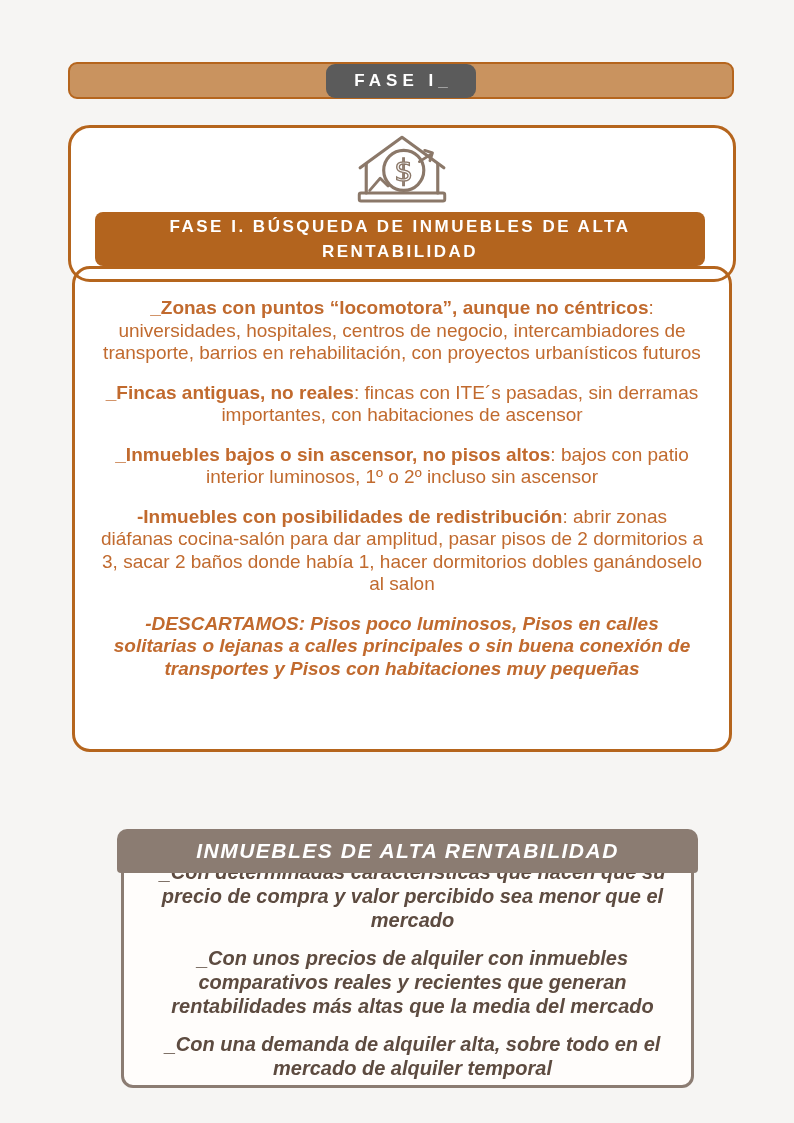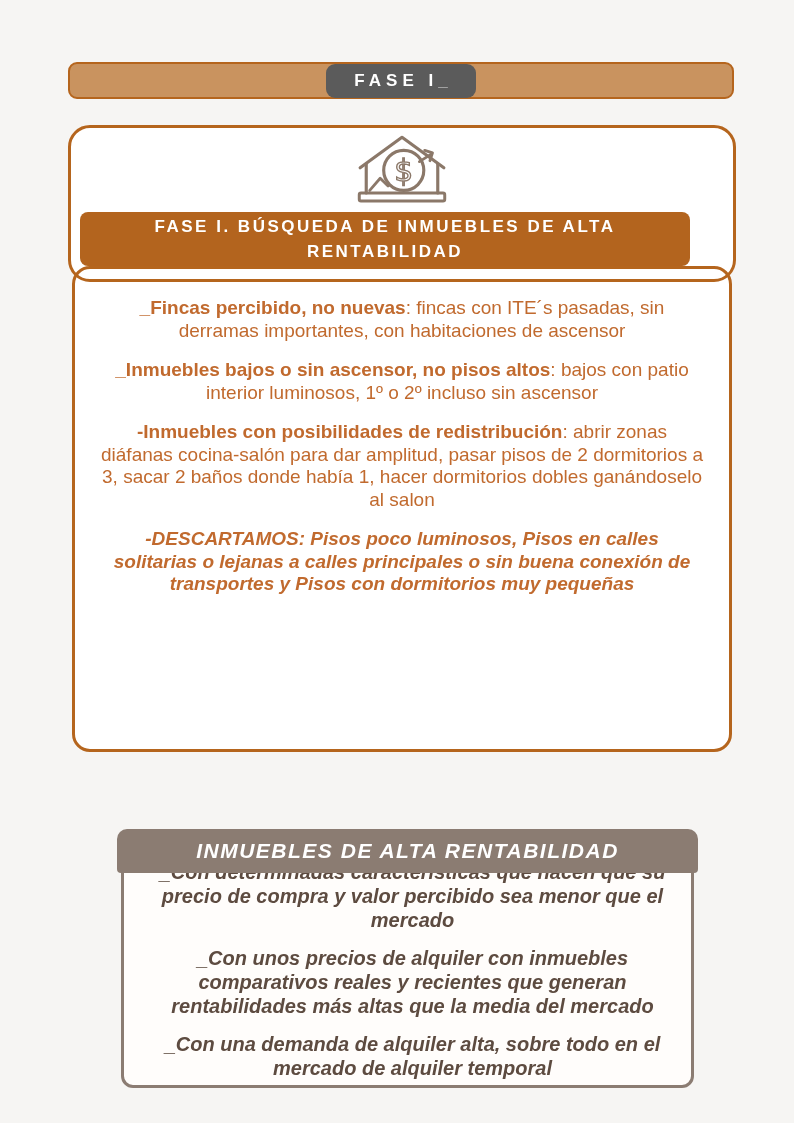--- a/index.html
+++ b/index.html
@@ -60,21 +60,21 @@
     z-index:3;
     pointer-events:none;
   }
   .icon-wrap{
     position:absolute;
     left:0; top:7px; width:668px;
     display:flex; justify-content:center;
   }
   .title-bar{
     position:absolute;
-    left:12px; top:87px;
+    left:27px; top:87px;
     width:610px; height:54px;
     background:#b3641e;
     border-radius:8px;
     display:flex; align-items:center; justify-content:center;
     text-align:center;
     color:#ffffff;
     font-weight:bold;
     font-size:17px;
     letter-spacing:2.5px;
     line-height:25px;
@@ -164,24 +164,25 @@
         <text x="62" y="56" text-anchor="middle" font-family="'DejaVu Sans', sans-serif" font-size="34" fill="none" stroke="#8b7869" stroke-width="1.6">$</text>
 
         <path d="M80 34 L94 25" stroke="#8b7869" stroke-width="3.2" fill="none" stroke-linecap="round"></path>
         <path d="M86 21 L95 24 L92 33" stroke="#8b7869" stroke-width="3.2" fill="none" stroke-linejoin="round" stroke-linecap="round"></path>
       </svg>
     </div>
     <div class="title-bar">FASE I. BÚSQUEDA DE INMUEBLES DE ALTA RENTABILIDAD</div>
   </div>
 
   <div class="box-b">
-    <p><span class="b">_Fincas percibido, no nuevas</span><span>: fincas con ITE´s pasadas, sin derramas importantes, con habitaciones de ascensor</span></p>
+    <p><span class="b">_Zonas con puntos “locomotora”, aunque no céntricos</span><span>: universidades, hospitales, centros de negocio, intercambiadores de transporte, barrios en rehabilitación, con proyectos urbanísticos futuros</span></p>
+    <p><span class="b">_Fincas antiguas, no reales</span><span>: fincas con ITE´s pasadas, sin derramas importantes, con habitaciones de ascensor</span></p>
     <p><span class="b">_Inmuebles bajos o sin ascensor, no pisos altos</span><span>: bajos con patio interior luminosos, 1º o 2º incluso sin ascensor</span></p>
     <p><span class="b">-Inmuebles con posibilidades de redistribución</span><span>: abrir zonas diáfanas cocina-salón para dar amplitud, pasar pisos de 2 dormitorios a 3, sacar 2 baños donde había 1, hacer dormitorios dobles ganándoselo al salon</span></p>
-    <p class="descartamos">-DESCARTAMOS: Pisos poco luminosos, Pisos en calles solitarias o lejanas a calles principales o sin buena conexión de transportes y Pisos con dormitorios muy pequeñas</p>
+    <p class="descartamos">-DESCARTAMOS: Pisos poco luminosos, Pisos en calles solitarias o lejanas a calles principales o sin buena conexión de transportes y Pisos con habitaciones muy pequeñas</p>
   </div>
 
   <div class="card-a-border"></div>
 
   <div class="bottom-box">
     <p>_Con determinadas características que hacen que su precio de compra y valor percibido sea menor que el mercado</p>
     <p>_Con unos precios de alquiler con inmuebles comparativos reales y recientes que generan rentabilidades más altas que la media del mercado</p>
     <p>_Con una demanda de alquiler alta, sobre todo en el mercado de alquiler temporal</p>
   </div>
   <div class="gray-header">INMUEBLES DE ALTA RENTABILIDAD</div>

